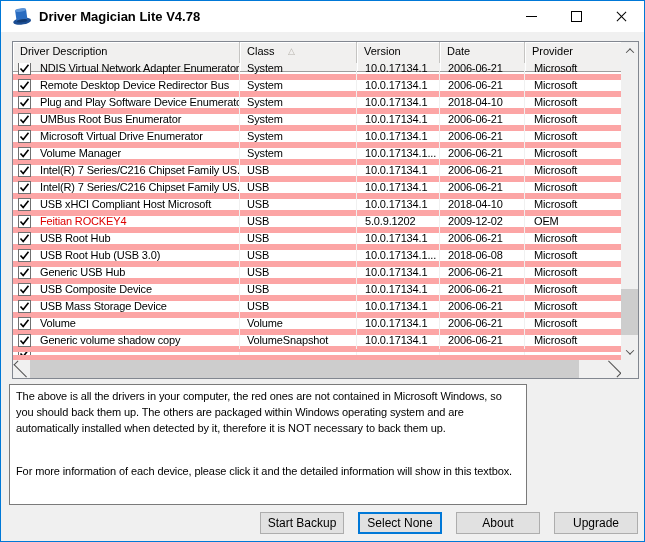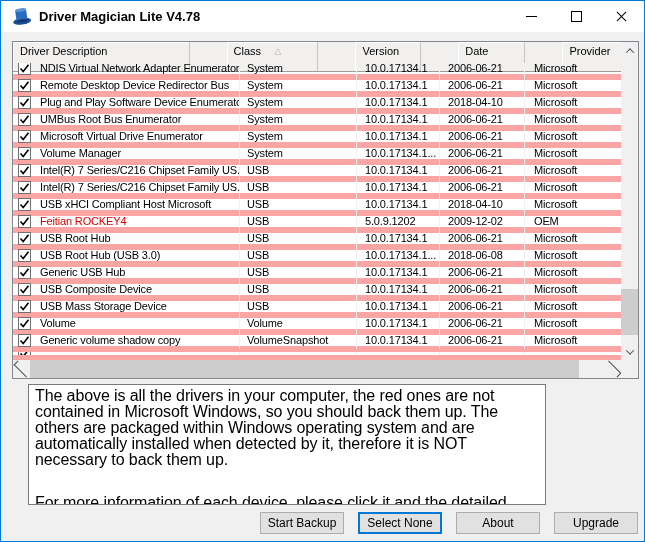--- a/index.html
+++ b/index.html
@@ -20,21 +20,21 @@
   .glyph-min { position:absolute; left:17px; top:15px; width:11px; height:1px; background:#000; }
   .glyph-max { position:absolute; left:17px; top:10px; width:11px; height:11px; border:1px solid #000; }
   .glyph-close-a,.glyph-close-b { position:absolute; left:16px; top:15px; width:13px; height:1px; background:#000; }
   .glyph-close-a { transform:rotate(45deg); }
   .glyph-close-b { transform:rotate(-45deg); }
   
   .listview {
     position:absolute; left:11px; top:40px; width:627px; height:338px;
     background:#fff; border:1px solid #828790;
   }
-  .lv-header { display:flex; height:30px; background:#f1f0ef; border-bottom:1px solid #9d9d9d;gap:37px; }
+  .lv-header { display:flex; height:30px; background:#f1f0ef; border-bottom:1px solid #9d9d9d; }
   .hcell {
     font-size:11px; color:#000; padding:3px 0 0 7px; position:relative;
     border-right:1px solid #c5c4c2;
     box-shadow: inset 0 1px 0 #ffffff, inset 1px 0 0 #ffffff;
     white-space:nowrap; overflow:hidden; cursor:default;
   }
   .hcell:nth-child(1){ width:227px; }
   .hcell:nth-child(2){ width:117px; }
   .hcell:nth-child(3){ width:83px; }
   .hcell:nth-child(4){ width:85px; }
@@ -64,23 +64,23 @@
   .hscroll .left  { left:0; top:0; height:18px; }
   .hscroll .right { right:0; top:0; height:18px; }
   .corner { position:absolute; right:0; bottom:0; width:17px; height:18px; background:#f0f0f0; }
   .chev { width:6px; height:6px; border-right:1.4px solid #505050; border-bottom:1.4px solid #505050; }
   .chev.up    { transform:rotate(-135deg) translate(-1px,-1px); }
   .chev.down  { transform:rotate(45deg) translate(-1px,-1px); }
   .chev.left  { transform:rotate(135deg); }
   .chev.right { transform:rotate(-45deg); }
   
   .infobox {
-    position:absolute; left:27px; top:383px; width:518px; height:121px;
+    position:absolute; left:8px; top:383px; width:518px; height:121px;
     background:#fff; border:1px solid #7a7a7a; padding:3px 6px;
-    font-size:16px; letter-spacing:-0.1px; line-height:16px; color:#000; overflow:hidden;
+    font-size:11px; letter-spacing:-0.1px; line-height:16px; color:#000; overflow:hidden;
   }
   .infobox p { margin:0; }
   .infobox p + p { margin-top:27px; }
   
   .btn {
     position:absolute; top:511px; width:84px; height:22px;
     background:#e1e1e1; border:1px solid #adadad;
     font-size:12px; color:#000; text-align:center; line-height:20px; cursor:default;
   }
   .btn-start   { left:259px; }

